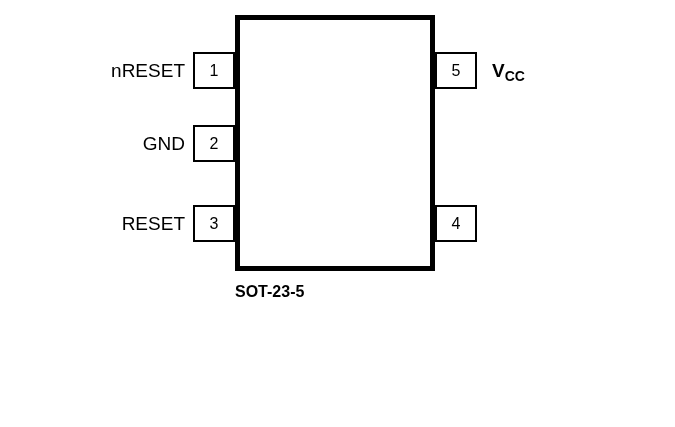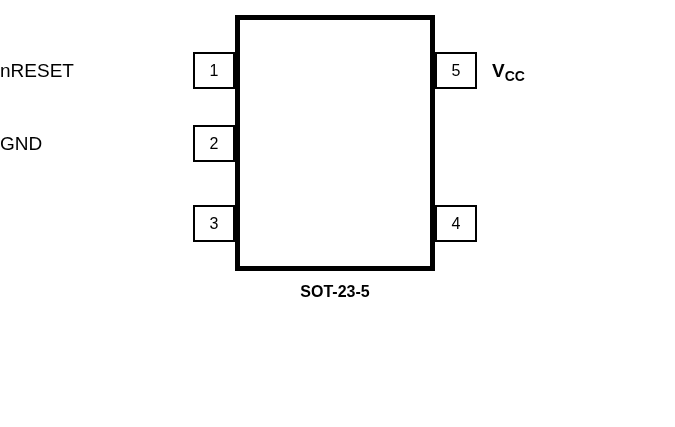--- a/index.html
+++ b/index.html
@@ -47,51 +47,51 @@
     position: absolute;
     height: 37px;
     line-height: 37px;
     font-size: 19px;
     color: #000000;
     white-space: nowrap;
   }
   .pin-label.left {
     left: 0;
     width: 185px;
-    text-align: left;
+    text-align: right;
   }
   .pin-label.right {
     left: 492px;
     text-align: left;
     font-weight: bold;
   }
   .sub {
     font-size: 14px;
     vertical-align: -4px;
   }
   .package-label {
     position: absolute;
     left: 235px;
     top: 283px;
     width: 200px;
-    text-align: center;
     font-size: 16px;
     font-weight: bold;
     color: #000000;
   }
 </style>
 </head>
 <body>
 
 <div class="canvas">
 
   <div class="ic-body"></div>
 
   <div class="pin-label left row1">nRESET</div>
   <div class="pin-label left row2">GND</div>
+  <div class="pin-label left row3">RESET</div>
 
   <div class="pin-box left row1">
     <span>1</span>
   </div>
   <div class="pin-box left row2">
     <span>2</span>
   </div>
   <div class="pin-box left row3">
     <span>3</span>
   </div>

